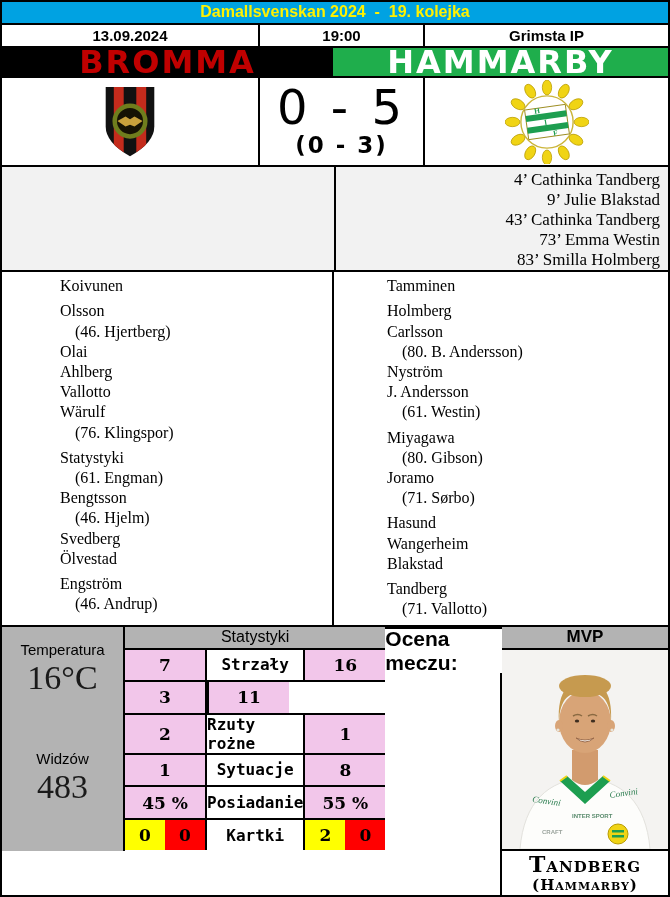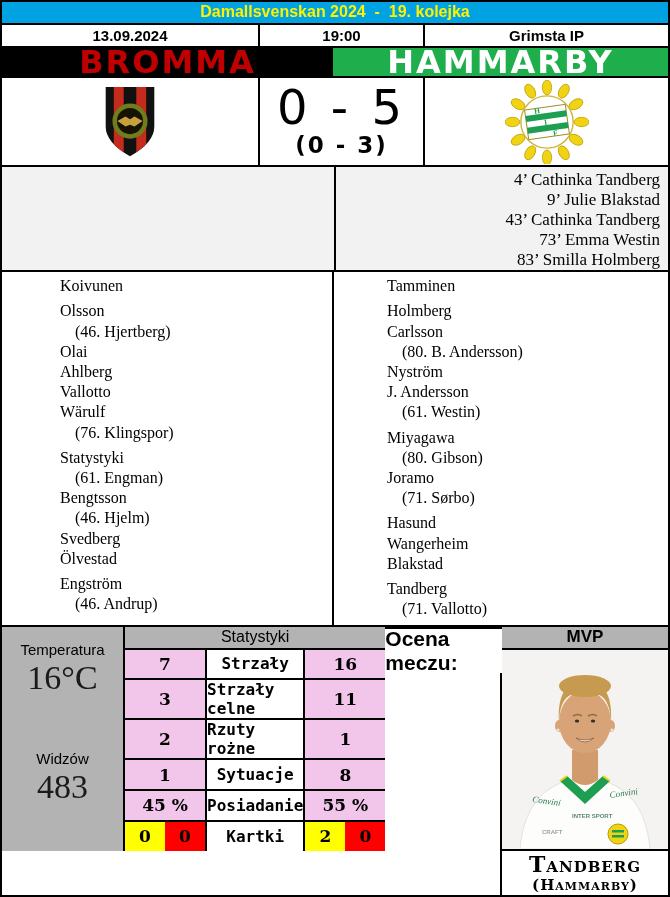--- a/index.html
+++ b/index.html
@@ -253,21 +253,20 @@
         <div class="stats-box">
           <div class="stats-title">Statystyki</div>
           <div class="stats-table">
             <div class="stat-row">
               <div class="stat-cell home">7</div>
               <div class="stat-cell label">Strzały</div>
               <div class="stat-cell away">16</div>
             </div>
             <div class="stat-row">
               <div class="stat-cell home">3</div>
-              <div class="stat-cell label">Strzały celne</div>
               <div class="stat-cell away">11</div>
             </div>
             <div class="stat-row">
               <div class="stat-cell home">2</div>
               <div class="stat-cell label">Rzuty rożne</div>
               <div class="stat-cell away">1</div>
             </div>
             <div class="stat-row">
               <div class="stat-cell home">1</div>
               <div class="stat-cell label">Sytuacje</div>

